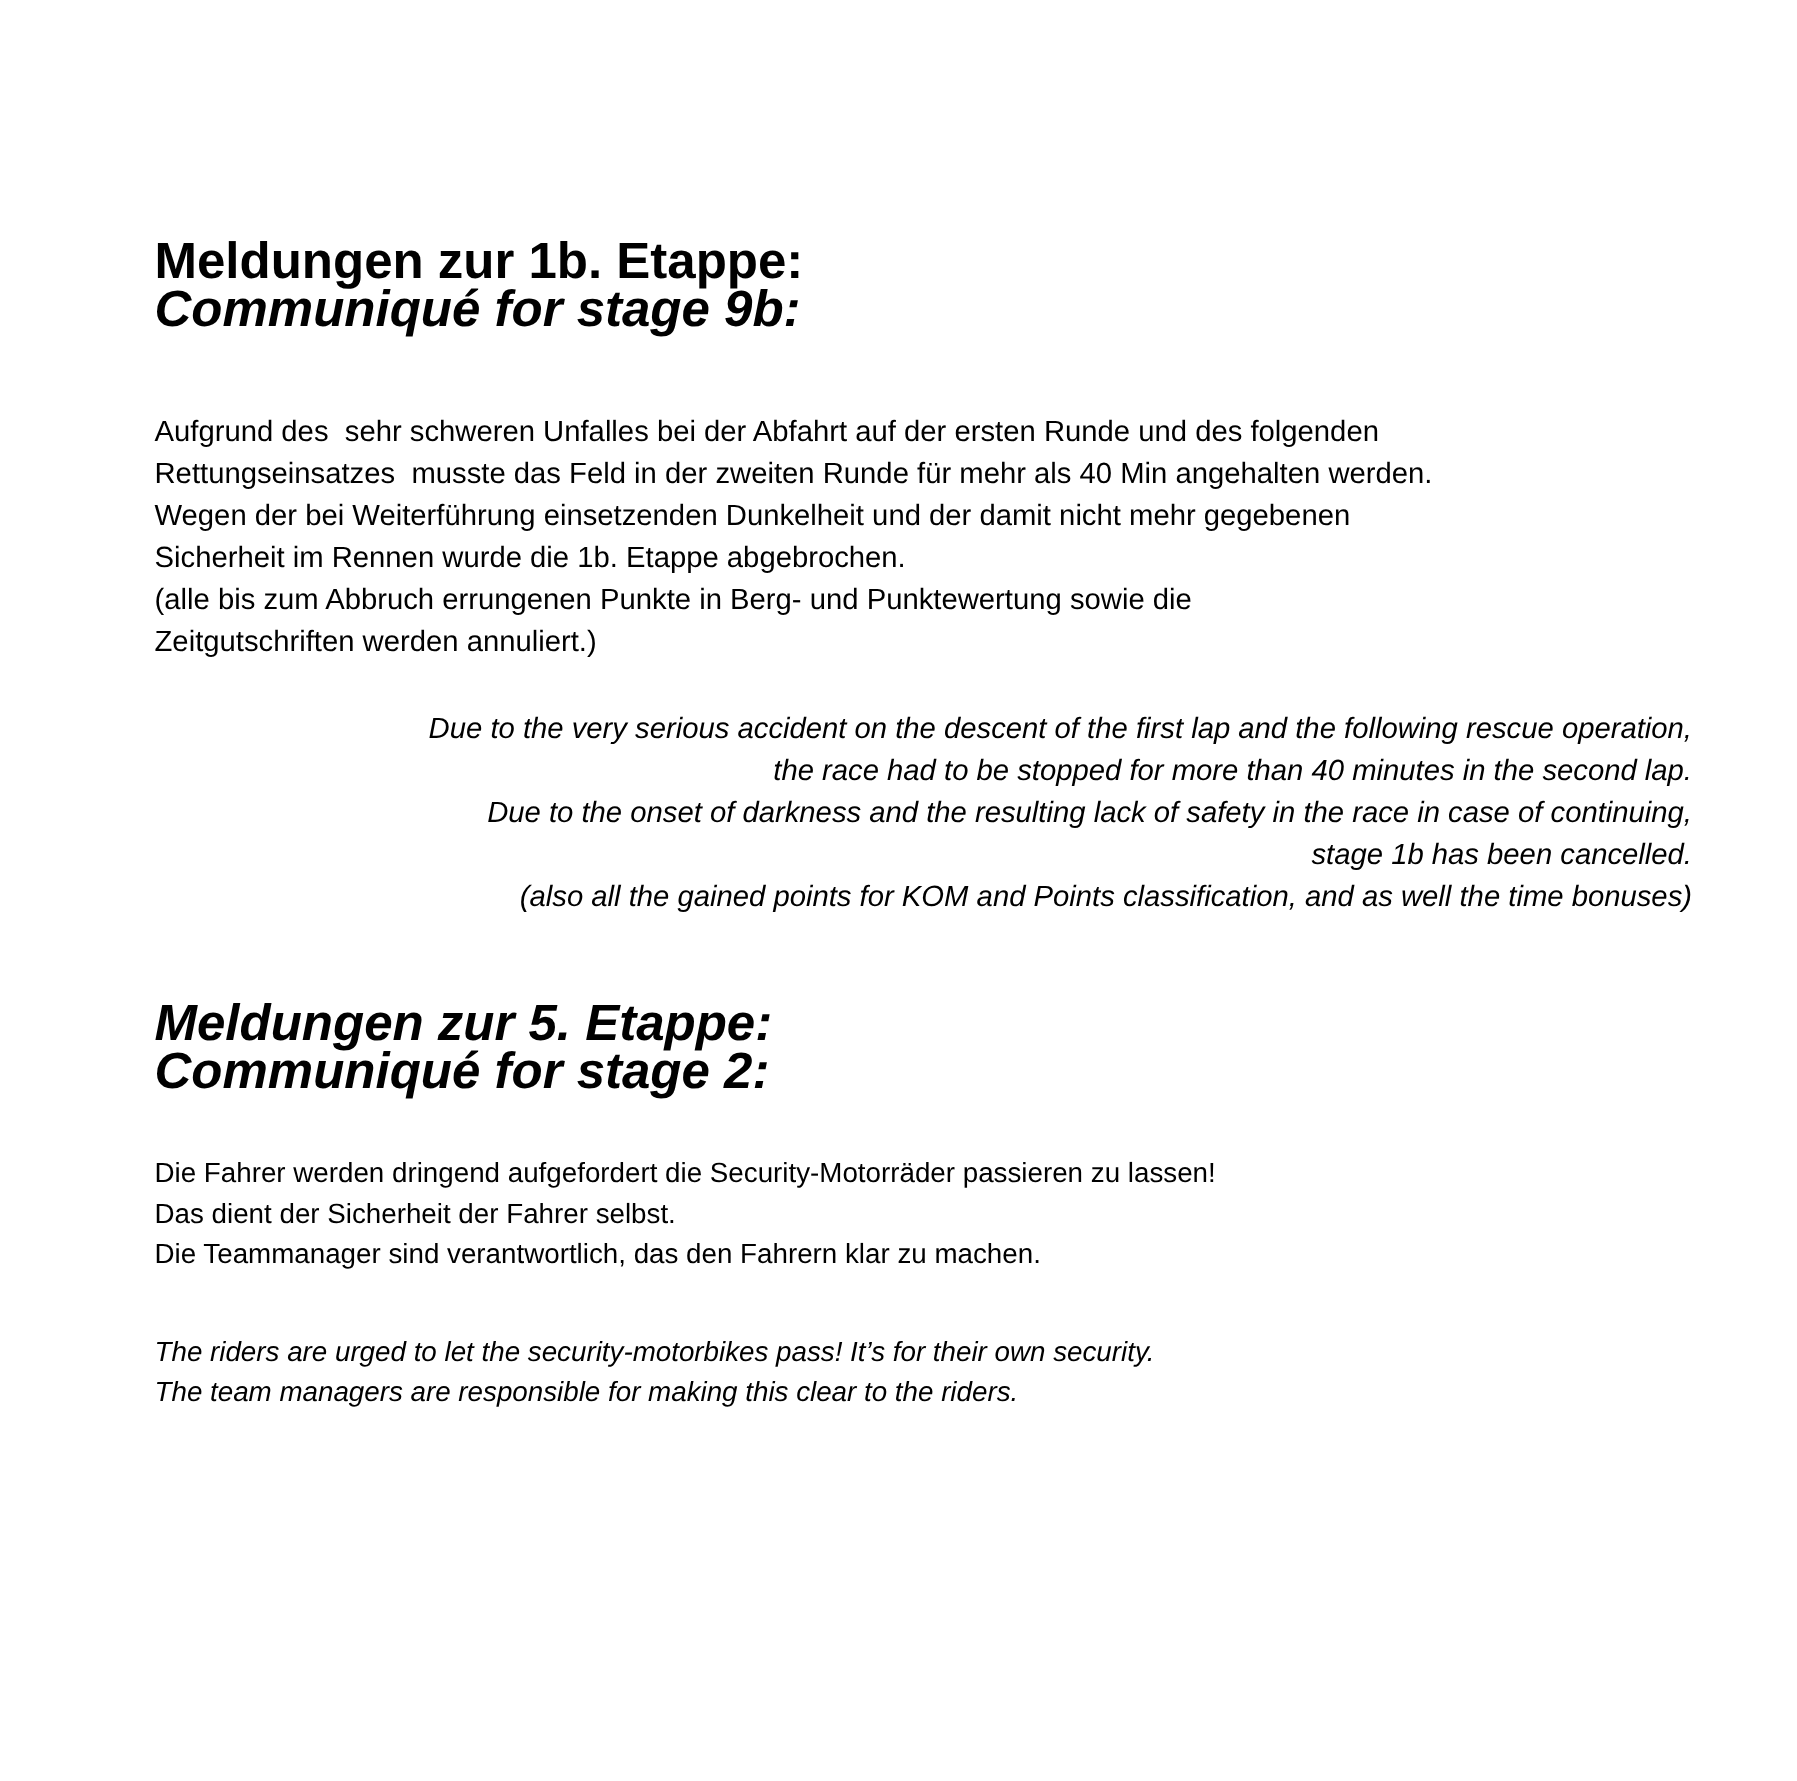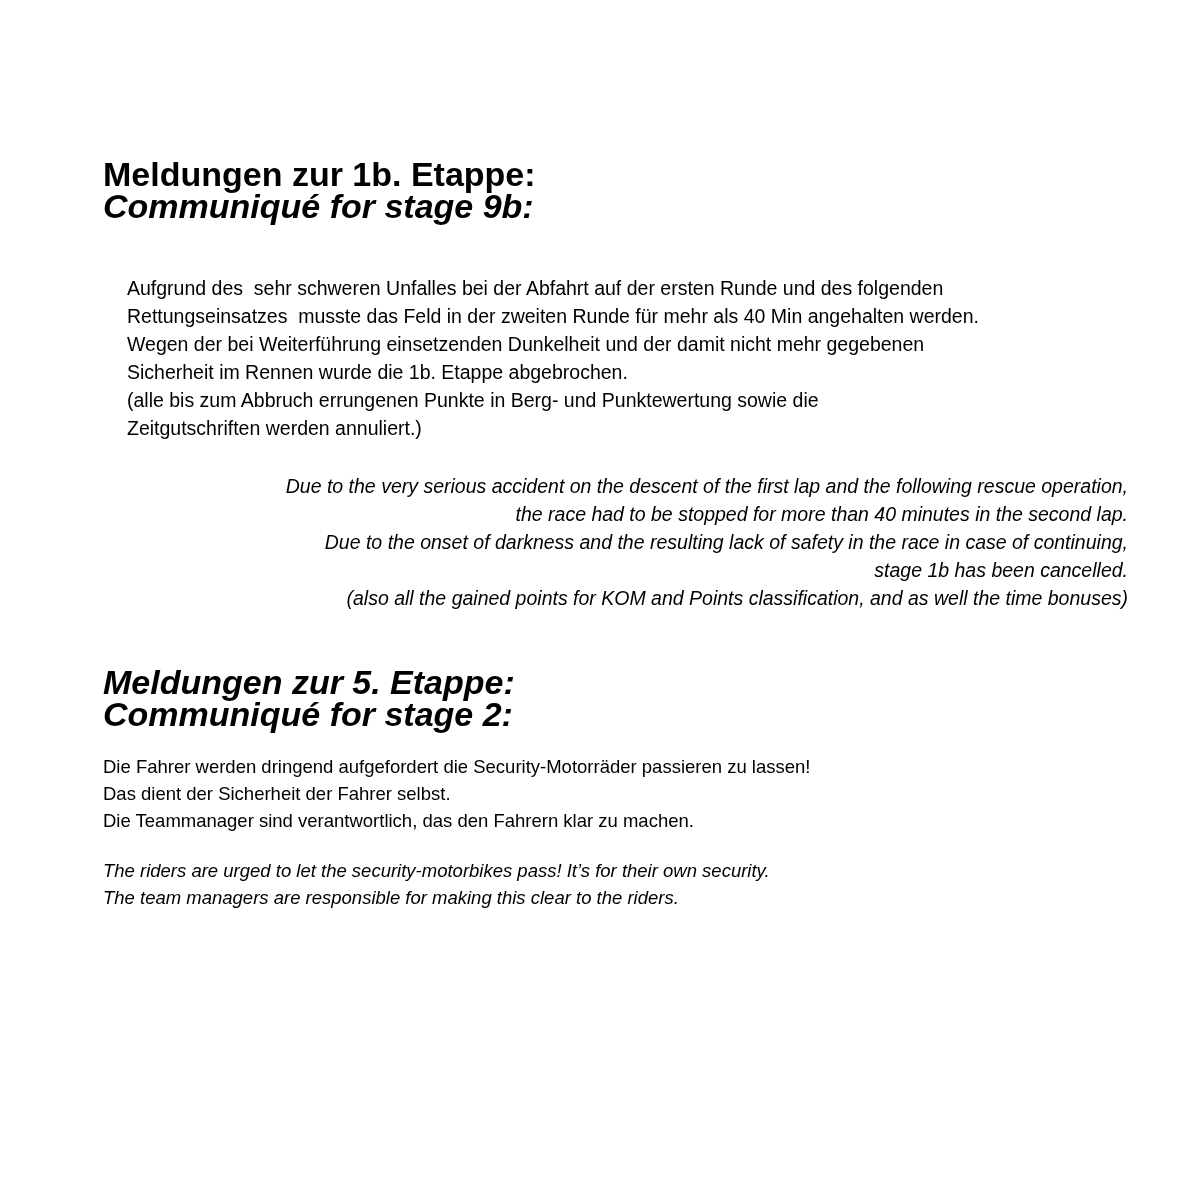--- a/index.html
+++ b/index.html
@@ -34,24 +34,24 @@
     white-space: pre-wrap;
     margin: 0;
   }
   .para.italic {
     font-style: italic;
   }
   .para.small {
     font-size: 18.5px;
     line-height: 27px;
   }
-  .mt-body-after-heading { margin-top: 52px; margin-left: 24px; }
+  .mt-body-after-heading { margin-top: 52px; }
   .mt-para   { margin-top: 30px; text-align: right; }
   .mt-section { margin-top: 54px; }
-  .mt-small  { margin-top: 23px; }
+  .mt-small  { margin-top: 38px; }
 </style>
 </head>
 <body>
 
 <div class="page">
 
   <div>
     <div class="heading">Meldungen zur 1b. Etappe:</div>
     <div class="heading italic">Communiqué for stage 9b:</div>
 

